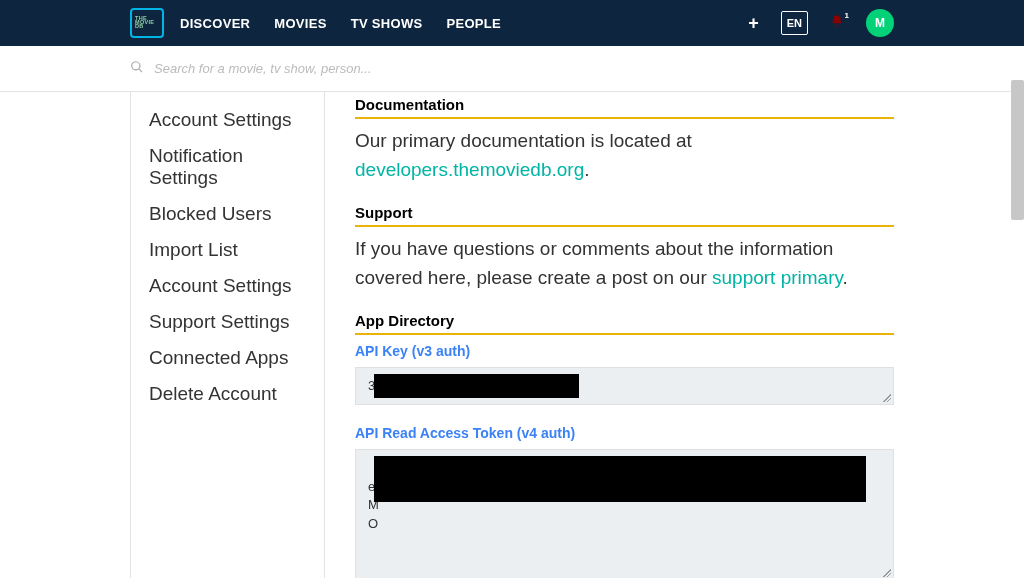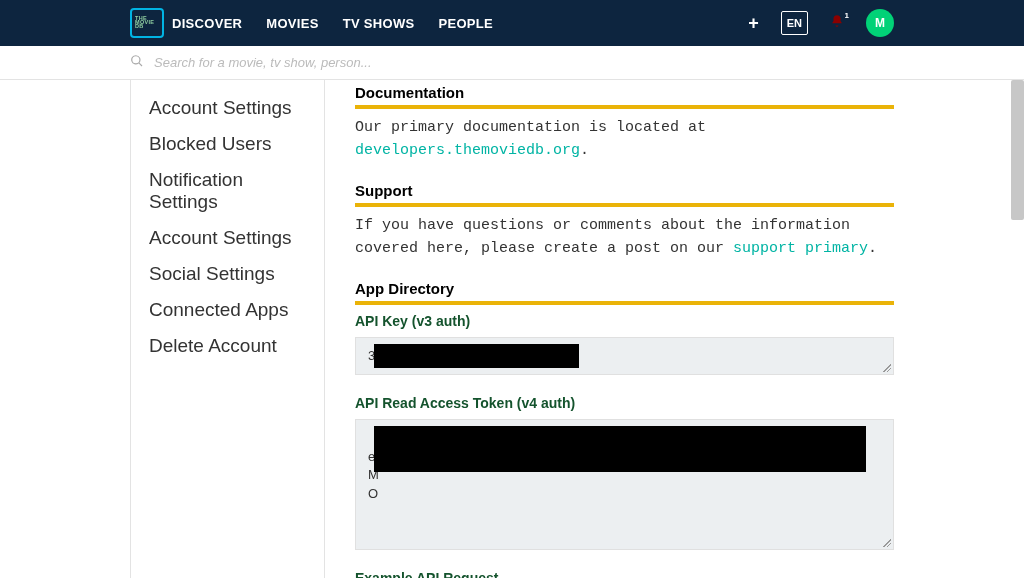--- a/index.html
+++ b/index.html
@@ -1,52 +1,52 @@
 <!DOCTYPE html>
 <html><head>
 <meta charset="utf-8">
 <style>
   * { box-sizing: border-box; margin: 0; padding: 0; }
   body { font-family: -apple-system, BlinkMacSystemFont, "Segoe UI", Helvetica, Arial, sans-serif; background: #fff; color: #222; width: 1024px; height: 578px; overflow: hidden; position: relative; }
   a { text-decoration: none; }
 
   
   .header { background: #0d253f; height: 46px; display: flex; align-items: center; padding: 0 130px; justify-content: space-between; }
-  .header-left { display: flex; align-items: center; gap: 8px; }
+  .header-left { display: flex; align-items: center; gap: 16px; }
   .logo { width: 34px; height: 30px; border: 2px solid #01b4e4; border-radius: 4px; display: flex; flex-direction: column; justify-content: center; padding-left: 3px; line-height: 0.7; }
   .logo span { color: #90cea1; font-size: 5.5px; font-weight: 700; letter-spacing: 0.3px; }
   .nav { display: flex; gap: 24px; }
   .nav a { color: #fff; font-weight: 700; font-size: 13px; letter-spacing: 0.3px; }
   .header-right { display: flex; align-items: center; gap: 22px; }
   .plus-icon { color: #fff; font-size: 18px; font-weight: 700; }
   .lang-box { border: 1px solid #fff; color: #fff; font-size: 11px; font-weight: 700; padding: 5px 5px; border-radius: 2px; }
   .bell-wrap { position: relative; }
   .bell-icon svg { width: 14px; height: 14px; fill: #8b0000; }
   .bell-badge { position: absolute; top: -3px; right: -5px; color: #fff; font-size: 8px; font-weight: 700; }
   .avatar { width: 28px; height: 28px; background: #01d277; border-radius: 50%; display: flex; align-items: center; justify-content: center; color: #fff; font-weight: 700; font-size: 12px; }
 
   
-  .search-bar { border-bottom: 1px solid #e3e3e3; height: 34px; display: flex; align-items: center; padding: 8px 130px; }
+  .search-bar { border-bottom: 1px solid #e3e3e3; height: 46px; display: flex; align-items: center; padding: 8px 130px; }
   .search-icon svg { width: 14px; height: 14px; fill: #aaa; margin-right: 10px; }
   .search-input { border: none; outline: none; font-style: italic; color: #999; font-size: 13px; width: 400px; }
   .search-input::placeholder { color: #bbb; font-style: italic; }
 
   
   .container { display: flex; padding: 0 130px; gap: 30px; }
   .sidebar { width: 195px; background: #fff; border: 1px solid #e3e3e3; border-top: none; border-radius: 0 0 4px 4px; padding: 10px 0 14px 0; }
   .sidebar-item { padding: 7px 18px; font-size: 19px; color: #333; cursor: pointer; }
   .sidebar-item.active { color: #01b4a4; }
 
   .main { flex: 1; padding-top: 4px; }
-  .section-heading { font-size: 15px; font-weight: 700; color: #000; margin-bottom: 8px; border-bottom: 4px solid #eab308; padding-bottom: 4px; }
-  .section-text { font-size: 15px; color: #333; margin-bottom: 20px; line-height: 1.5; font-family: Liberation Mono, monospace; }
+  .section-heading { font-size: 15px; font-weight: 700; color: #000; margin-bottom: 8px; border-bottom: 2px solid #eab308; padding-bottom: 4px; }
+  .section-text { font-size: 19px; color: #333; margin-bottom: 20px; line-height: 1.5; }
   .section-text .link { color: #01b4a4; }
   .section-text strong { font-weight: 700; }
 
-  .field-label { font-size: 14px; font-weight: 700; color: #14532d; margin-bottom: 8px; margin-top: 2px; }
+  .field-label { font-size: 14px; font-weight: 700; color: #3b82f6; margin-bottom: 8px; margin-top: 2px; }
   .field-box { background: #eceff1; border: 1px solid #e0e0e0; padding: 10px 12px; font-size: 13px; color: #333; margin-bottom: 20px; position: relative; min-height: 38px; word-break: break-all; }
   .field-box.tall { min-height: 58px; line-height: 1.4; }
   .redact { position: absolute; background: #000; }
   .resize-handle { position: absolute; right: 2px; bottom: 2px; width: 8px; height: 8px; background: linear-gradient(135deg, transparent 50%, #999 50%, #999 60%, transparent 60%, transparent 70%, #999 70%, #999 80%, transparent 80%); }
 
   
   .scrollbar { position: absolute; right: 0; top: 80px; width: 13px; height: 140px; background: #c7c7c7; border-radius: 2px; }
 </style>
 </head>
 <body>
@@ -86,24 +86,25 @@
         <path d="M10 2a8 8 0 1 0 4.9 14.3l5 5 1.4-1.4-5-5A8 8 0 0 0 10 2zm0 2a6 6 0 1 1 0 12 6 6 0 0 1 0-12z"></path>
       </svg>
   </span>
   <input class="search-input" placeholder="Search for a movie, tv show, person..." style="">
 </div>
 
 <div class="container">
 
   <div class="sidebar">
     <div class="sidebar-item">Account Settings</div>
+    <div class="sidebar-item">Notification Settings</div>
     <div class="sidebar-item">Blocked Users</div>
-    <div class="sidebar-item">Notification Settings</div>
+    <div class="sidebar-item">Import List</div>
     <div class="sidebar-item">Account Settings</div>
-    <div class="sidebar-item">Social Settings</div>
+    <div class="sidebar-item">Support Settings</div>
     <div class="sidebar-item">Connected Apps</div>
     <div class="sidebar-item">Delete Account</div>
   </div>
 
   <div class="main">
 
     <div class="section-heading">Documentation</div>
     <p class="section-text">
       <span>Our primary documentation is located at </span><a href="#" class="link">developers.themoviedb.org</a><span>.</span>
     </p>

